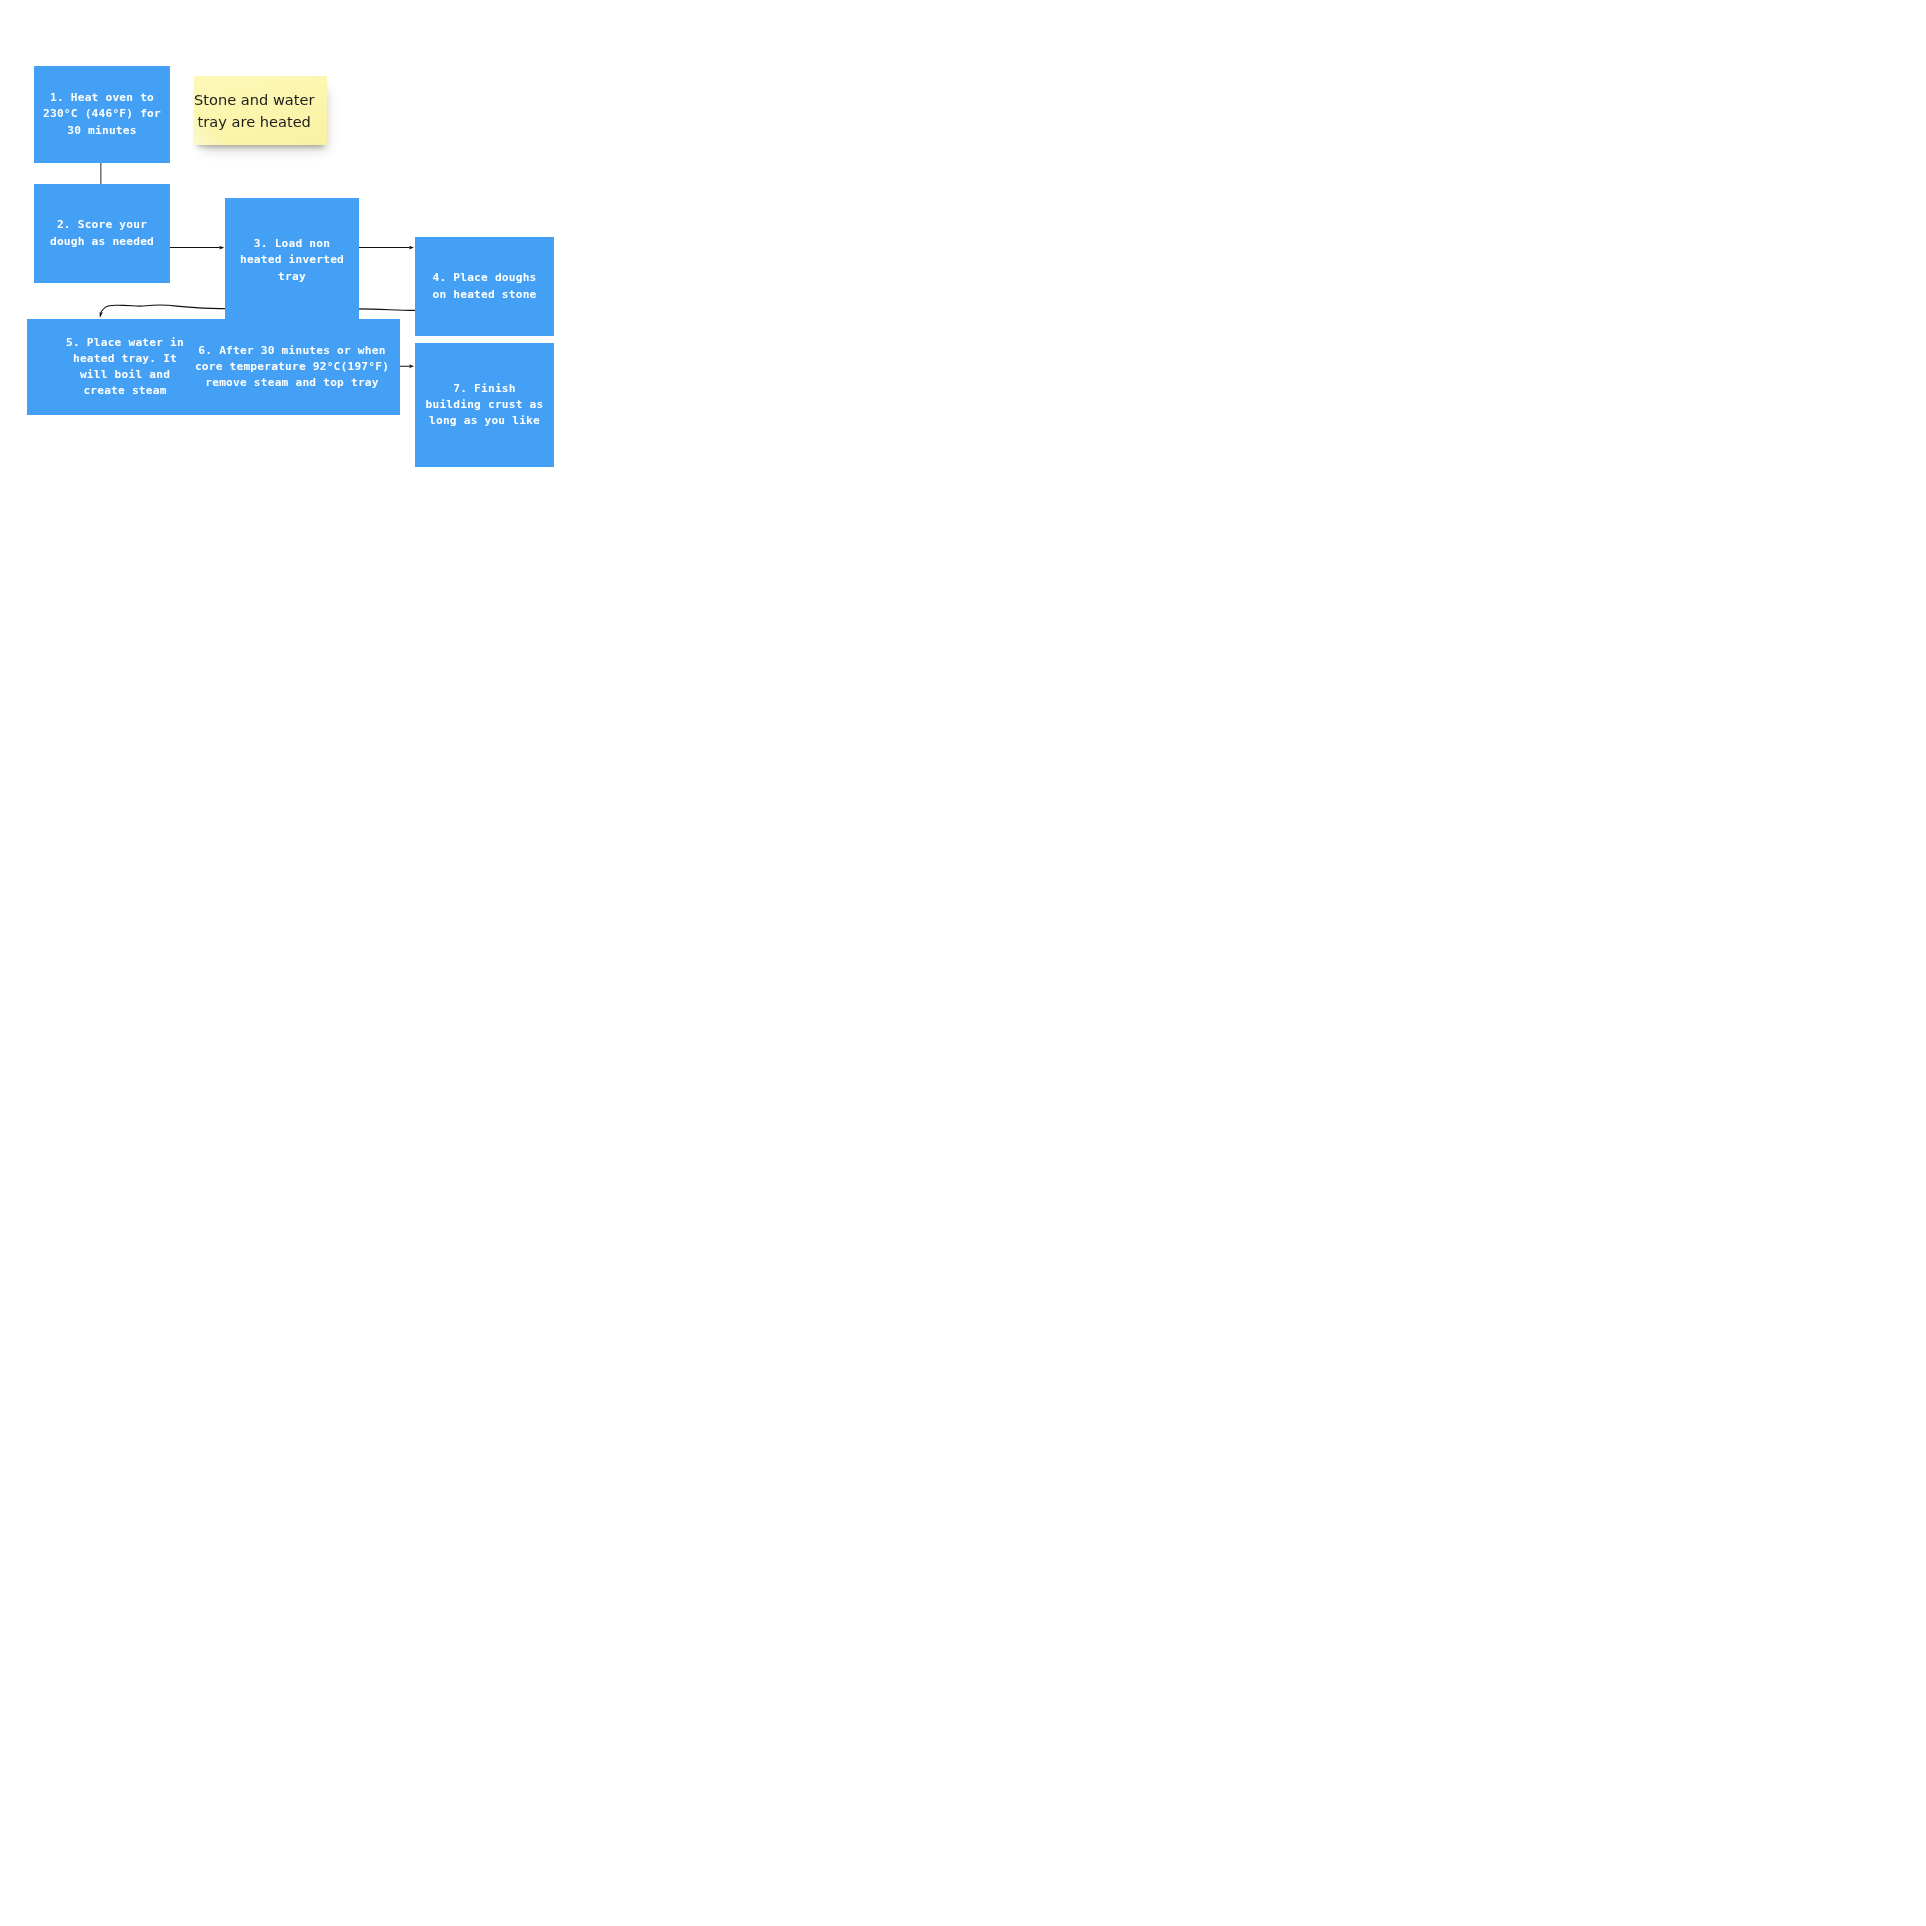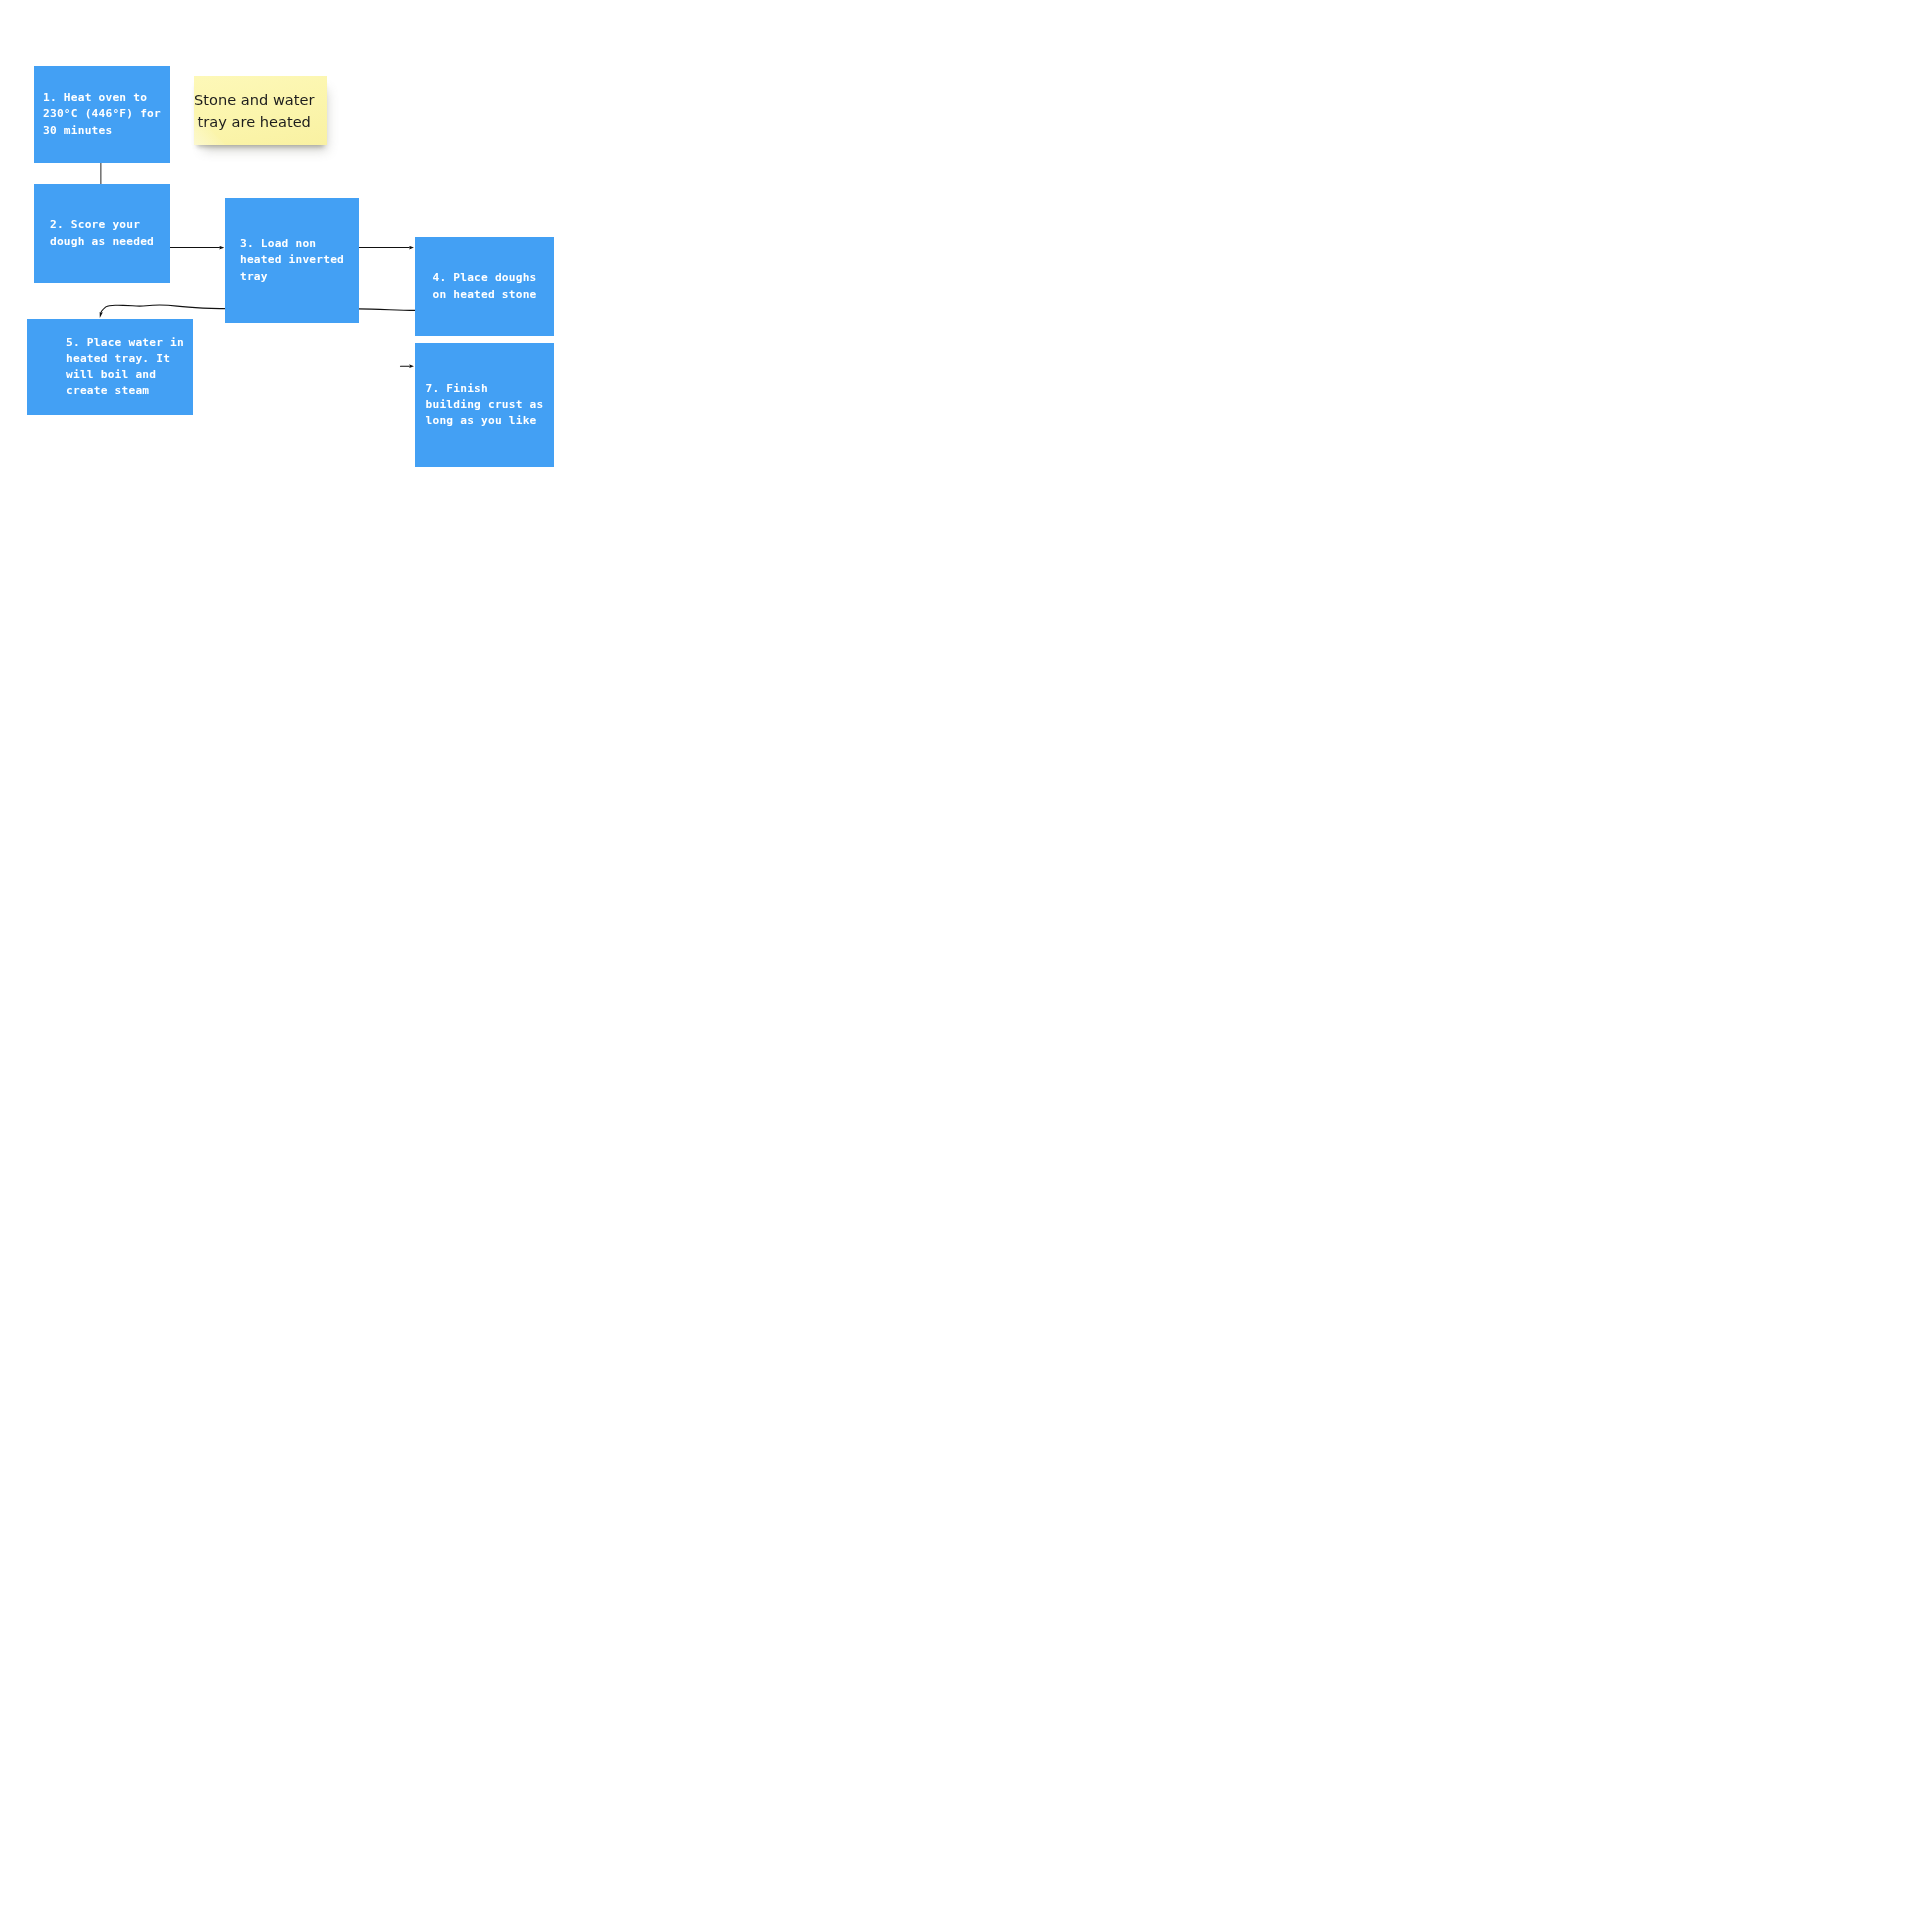--- a/index.html
+++ b/index.html
@@ -22,20 +22,21 @@
     height: 486px;
     pointer-events: none;
   }
   .node {
     position: absolute;
     background: #43A0F4;
     color: #ffffff;
     display: flex;
     align-items: center;
     justify-content: center;
+    text-align: center;
     white-space: pre-line;
     font-family: "DejaVu Sans Mono", monospace;
     font-weight: bold;
     font-size: 11.2px;
     line-height: 1.44;
     letter-spacing: 0.2px;
   }
   .step1 { left: 34px;   top: 66px; width: 136px; height: 97px; }
   .step2 { left: 34px;   top: 184px; width: 136px; height: 99px; }
   .step3 { left: 225px;  top: 198px; width: 134px; height: 125px; }
@@ -122,20 +123,23 @@
 dough as needed</div>
   <div class="node step3">3. Load non
 heated inverted
 tray</div>
   <div class="node step4">4. Place doughs
 on heated stone</div>
   <div class="node step5">5. Place water in
 heated tray. It
 will boil and
 create steam</div>
+  <div class="node step6">6. After 30 minutes or when
+core temperature 92°C(197°F)
+remove steam and top tray</div>
   <div class="node step7">7. Finish
 building crust as
 long as you like</div>
 
   <div class="note">
     <span>Stone and water
 tray are heated</span>
   </div>
 
 </div>

